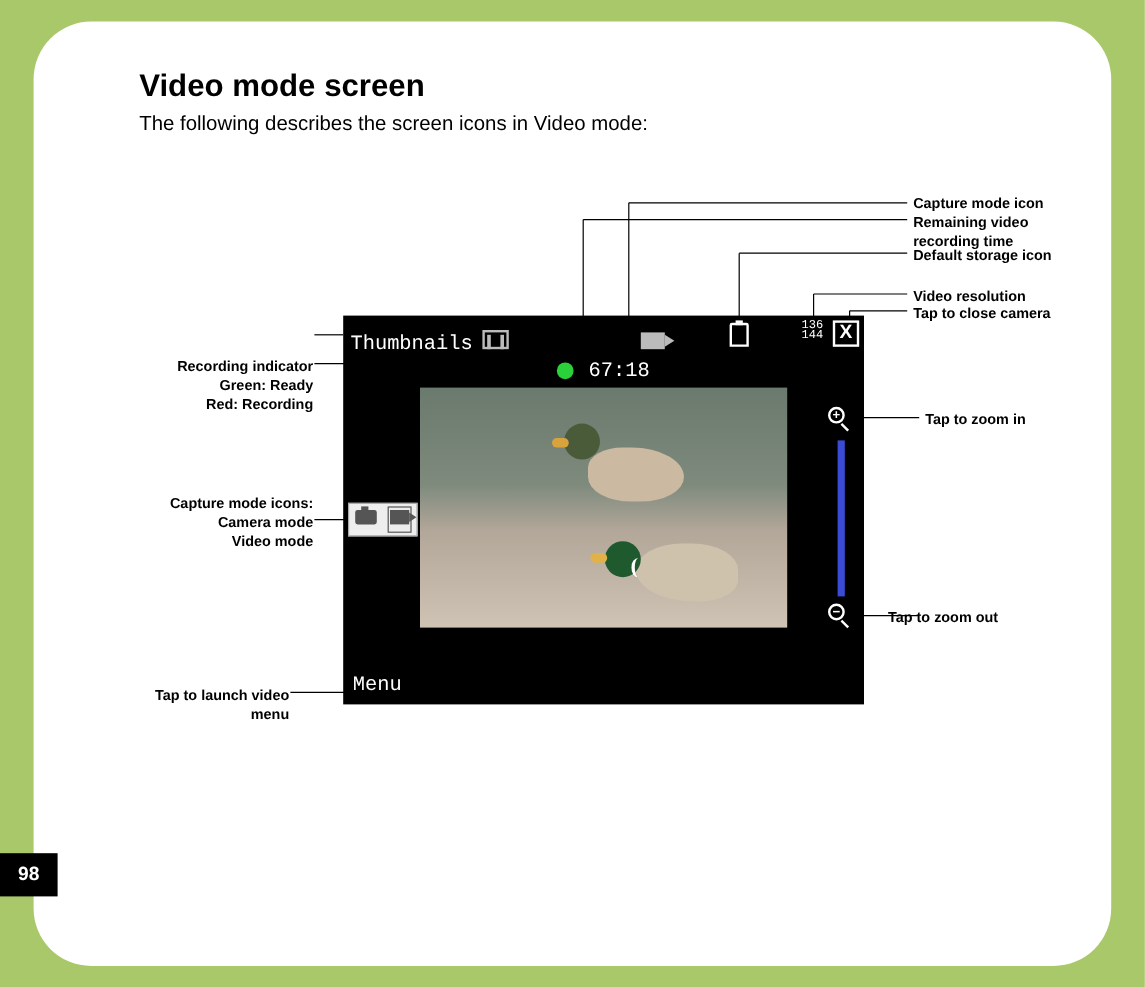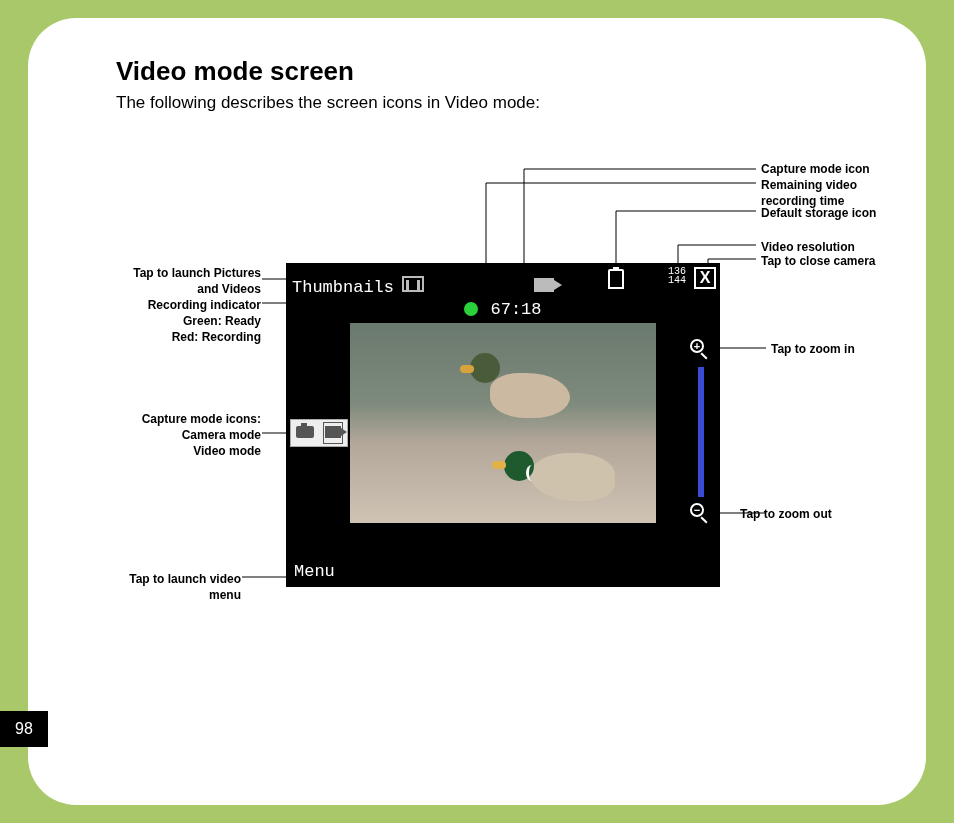--- a/index.html
+++ b/index.html
@@ -24,21 +24,21 @@
   }
   .page-num-tab {
     position: absolute;
     left: 0;
     bottom: 76px;
     width: 48px;
     height: 36px;
     background: #000;
     color: #fff;
     font-size: 16px;
-    font-weight: normal;
+    font-weight: bold;
     display: flex;
     align-items: center;
     justify-content: center;
   }
   h1 {
     margin: 0 0 6px 0;
     font-size: 26px;
     font-weight: bold;
     color: #000;
   }
@@ -400,21 +400,20 @@
       </div>
 
       <div class="mode-picker">
         <span><span class="ic-cam-dark"></span></span>
         <span class="vid-sel"><span class="ic-vidcam-dark"></span></span>
       </div>
 
       <span class="menu-label">Menu</span>
     </div>
 
-    <div class="callout left" style="top:112px; left:0; width:145px;">Tap to launch Pictures and Videos</div>
 
     <div class="callout left" style="top:144px; left:0; width:145px;">
       <div>Recording indicator</div>
       <div>Green: Ready</div>
       <div>Red: Recording</div>
     </div>
 
     <div class="callout left" style="top:258px; left:0; width:145px;">
       <div>Capture mode icons:</div>
       <div>Camera mode</div>

